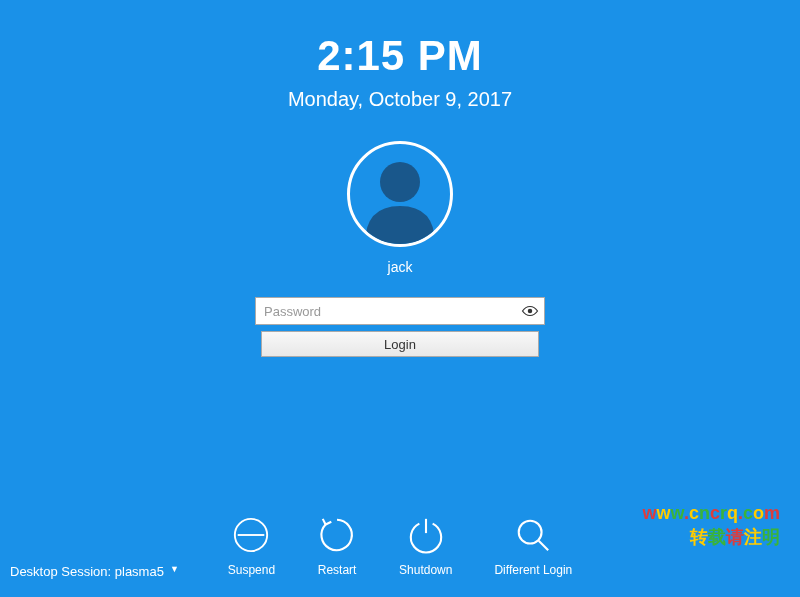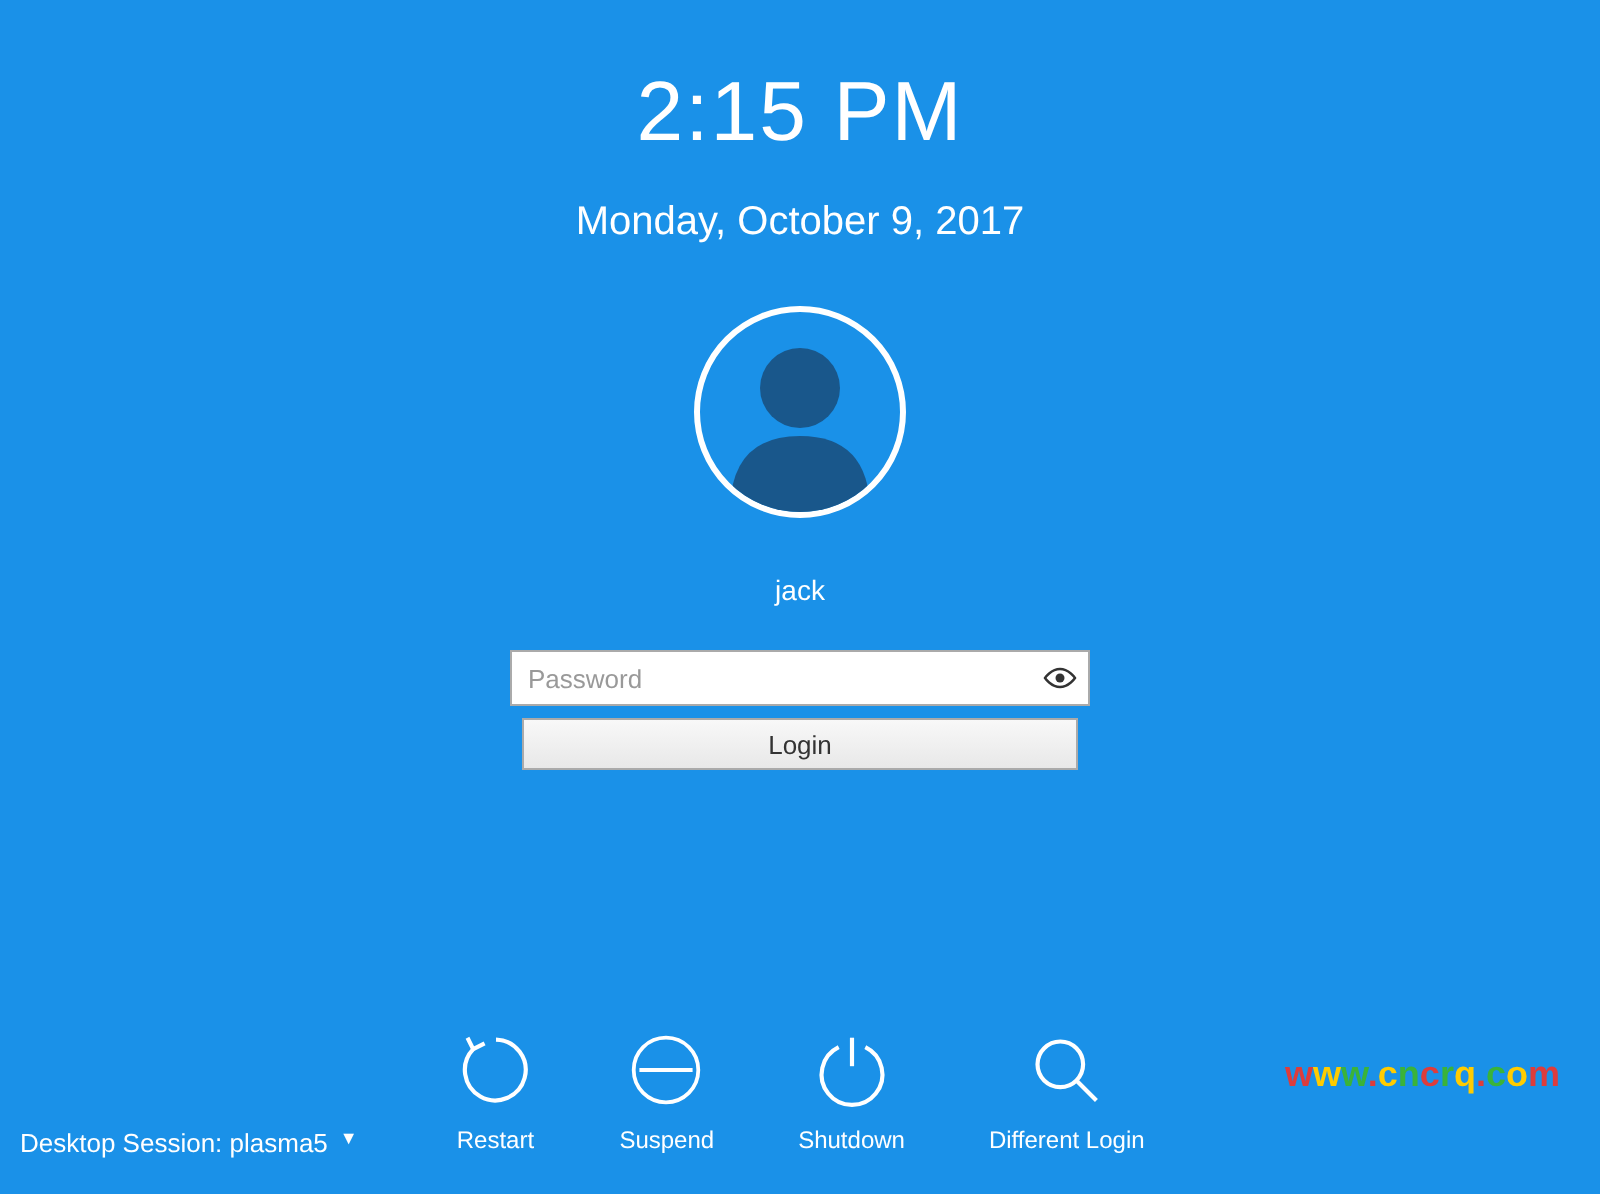--- a/index.html
+++ b/index.html
@@ -15,27 +15,27 @@
       color: white;
       overflow: hidden;
       position: relative;
     }
     .clock-area {
       text-align: center;
       padding-top: 32px;
     }
     .time {
       font-size: 42px;
-      font-weight: 400;
+      font-weight: 700;
       letter-spacing: 1px;
     }
     .date {
       font-size: 20px;
       font-weight: 300;
-      margin-top: 20px;
+      margin-top: 8px;
     }
     .user-area {
       text-align: center;
       margin-top: 30px;
       display: flex;
       flex-direction: column;
       align-items: center;
     }
     .avatar {
       width: 106px;
@@ -48,21 +48,21 @@
       display: flex;
       align-items: center;
       justify-content: center;
     }
     .avatar svg {
       width: 100%;
       height: 100%;
     }
     .username {
       font-size: 14px;
-      margin-top: 28px;
+      margin-top: 12px;
       font-weight: 300;
     }
     .login-form {
       margin-top: 22px;
       display: flex;
       flex-direction: column;
       align-items: center;
       gap: 6px;
     }
     .password-wrapper {
@@ -199,35 +199,35 @@
       </span>
     </div>
     <button class="login-button">Login</button>
   </div>
 </div>
 
 <div class="bottom-actions">
   <div class="action-item">
     <div class="action-icon">
       <svg width="38" height="38" viewBox="0 0 40 40">
+        <circle cx="20" cy="20" r="17" fill="none" stroke="white" stroke-width="2"></circle>
+        <line x1="6" y1="20" x2="34" y2="20" stroke="white" stroke-width="2"></line>
+      </svg>
+    </div>
+    <div class="action-label">Suspend</div>
+  </div>
+
+  <div class="action-item">
+    <div class="action-icon">
+      <svg width="38" height="38" viewBox="0 0 40 40">
         <path d="M 20 4 A 16 16 0 1 1 8 9" fill="none" stroke="white" stroke-width="2.2"></path>
         <polyline points="5,3 8,9 14,6" fill="none" stroke="white" stroke-width="2.2"></polyline>
       </svg>
     </div>
     <div class="action-label">Restart</div>
-  </div>
-
-  <div class="action-item">
-    <div class="action-icon">
-      <svg width="38" height="38" viewBox="0 0 40 40">
-        <circle cx="20" cy="20" r="17" fill="none" stroke="white" stroke-width="2"></circle>
-        <line x1="6" y1="20" x2="34" y2="20" stroke="white" stroke-width="2"></line>
-      </svg>
-    </div>
-    <div class="action-label">Suspend</div>
   </div>
 
   <div class="action-item">
     <div class="action-icon">
       <svg width="38" height="38" viewBox="0 0 40 40">
         <path d="M 13 8 A 16 16 0 1 0 27 8" fill="none" stroke="white" stroke-width="2.2"></path>
         <line x1="20" y1="3" x2="20" y2="18" stroke="white" stroke-width="2.2"></line>
       </svg>
     </div>
     <div class="action-label">Shutdown</div>
@@ -244,13 +244,14 @@
   </div>
 </div>
 
 <div class="session-selector">
   <span>Desktop Session: plasma5</span>
   <span class="chevron">▼</span>
 </div>
 
 <div class="watermark">
   <div class="line1"><span>w</span><span>w</span><span>w</span><span>.</span><span>c</span><span>n</span><span>c</span><span>r</span><span>q</span><span>.</span><span>c</span><span>o</span><span>m</span></div>
+  <div class="line2"><span>转</span><span>载</span><span>请</span><span>注</span><span>明</span></div>
 </div>
 
 </body></html>

